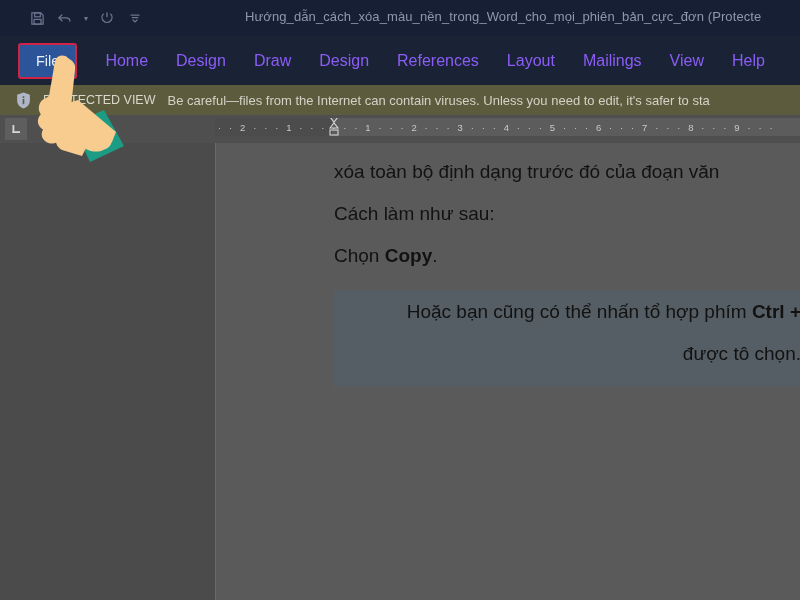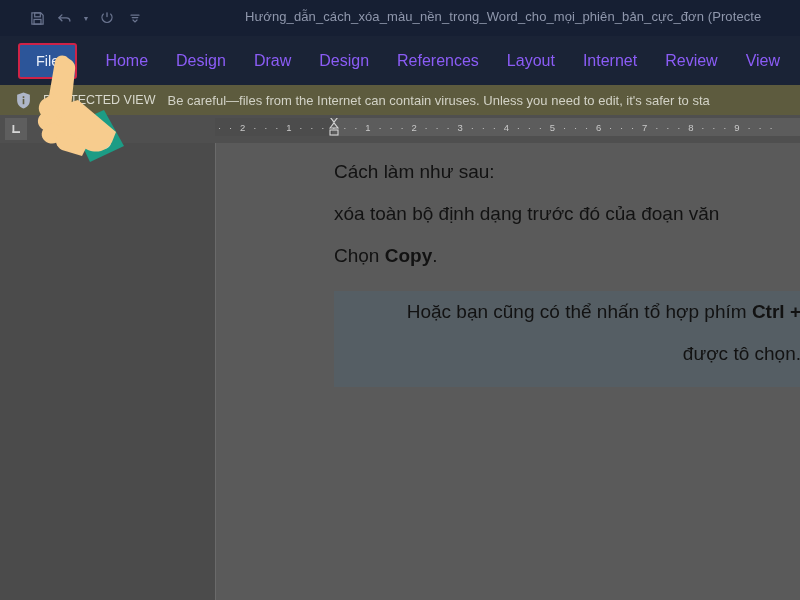--- a/index.html
+++ b/index.html
@@ -301,22 +301,21 @@
 
   <div class="ribbon">
     <div class="tabs">
       <div class="tab file">File</div>
       <div class="tab">Home</div>
       <div class="tab">Design</div>
       <div class="tab">Draw</div>
       <div class="tab">Design</div>
       <div class="tab">References</div>
       <div class="tab">Layout</div>
-      <div class="tab">Internet</div>
-      <div class="tab">Review</div>
+      <div class="tab">Mailings</div>
       <div class="tab">View</div>
       <div class="tab">Help</div>
     </div>
   </div>
 
   <div class="protected-bar">
     <div class="pv-icon">
       <svg width="15" height="17" viewBox="0 0 14 16" fill="currentColor">
         <path d="M7 0.5L13 2.7v5.1c0 4-2.6 6.6-6 7.7-3.4-1.1-6-3.7-6-7.7V2.7L7 0.5z"></path>
         <rect x="6.25" y="4" width="1.5" height="1.6" fill="#5d5b3e"></rect>
@@ -346,25 +345,25 @@
         </svg>
       </div>
     </div>
   </div>
 
   <div class="workspace">
     <div class="page">
       <div class="doc-body">
 
         <div class="para">
+          <span>xóa toàn bộ định dạng trước đó của đoạn văn </span>
+        </div>
+
+        <div class="para">
           <span>Cách làm như sau:</span>
-        </div>
-
-        <div class="para">
-          <span>xóa toàn bộ định dạng trước đó của đoạn văn </span>
         </div>
 
 
         <div class="para">
           <span>Chọn </span><b>Copy</b><span>.</span>
         </div>
 
         <div class="selected-block">
           <div class="para">
             <span>Hoặc bạn cũng có thể nhấn tổ hợp phím </span><b>Ctrl +</b>

